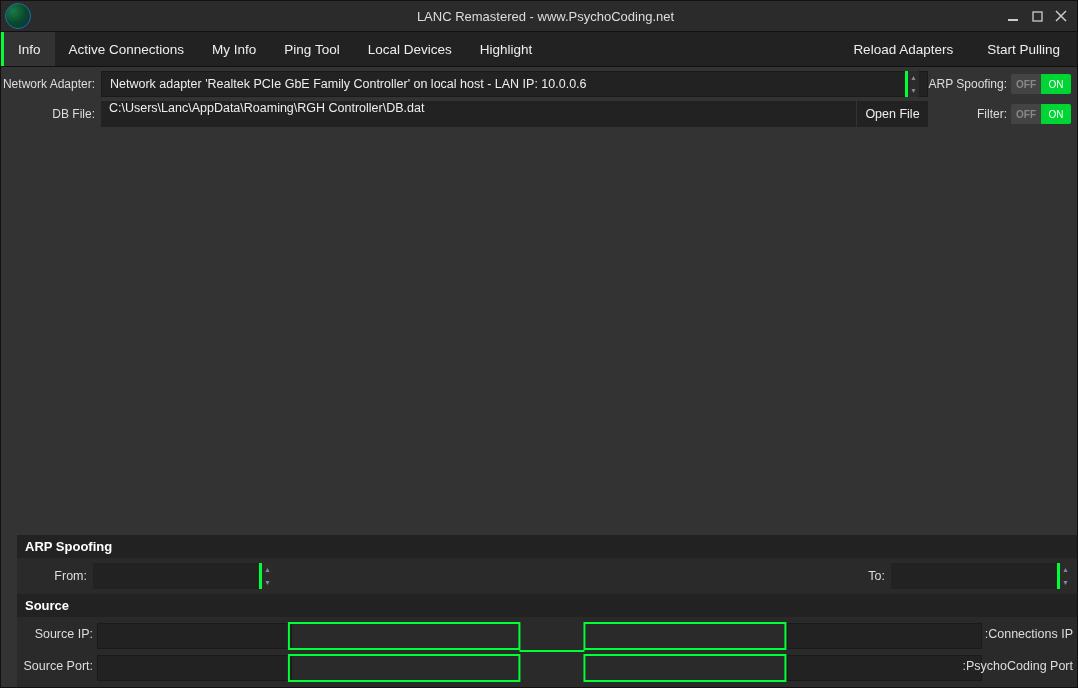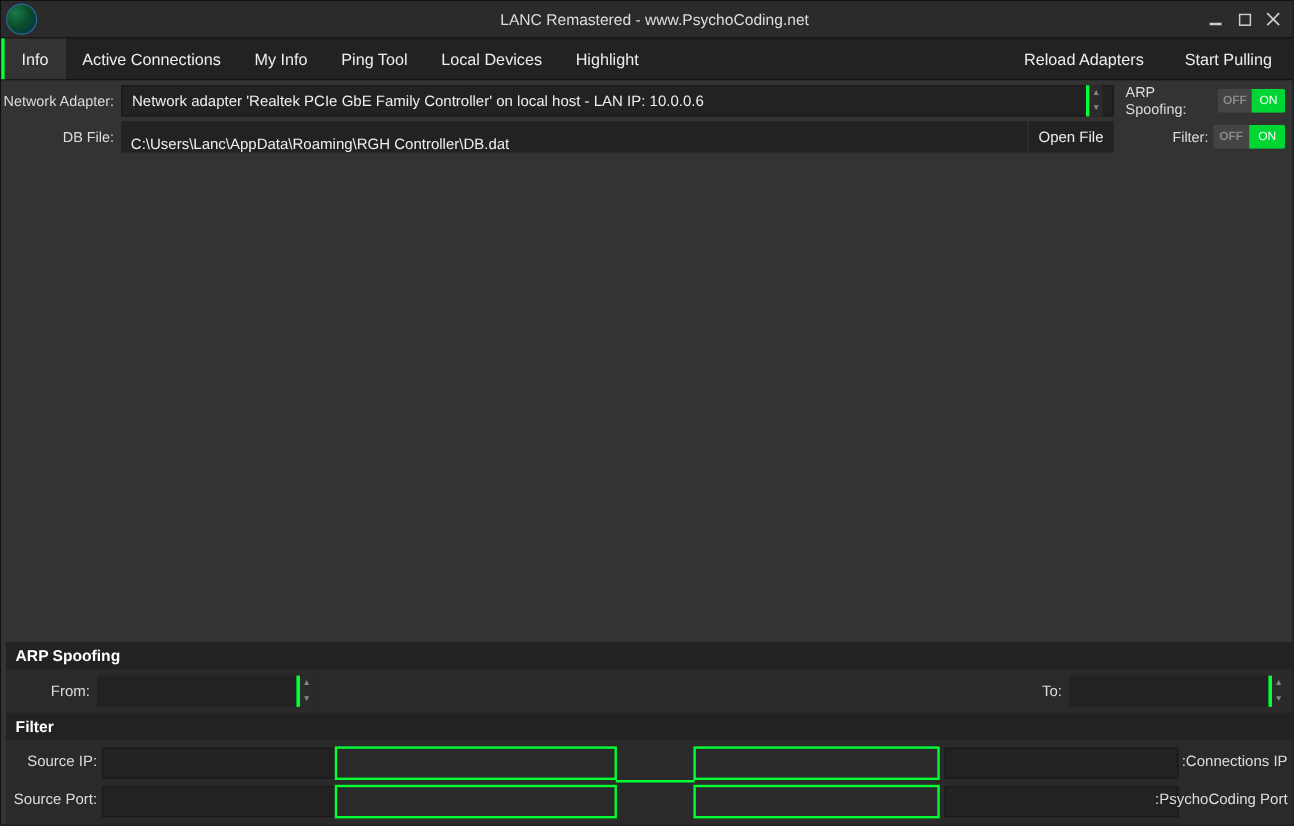--- a/index.html
+++ b/index.html
@@ -16,29 +16,29 @@
 .tab.active { background:#333; }
 .action-btn { background:#222; margin:3px 3px; padding:0 14px; display:flex; align-items:center; color:#eee; cursor:pointer; font-size:13.5px; border:0; }
 .body-area { flex:1; background:#333; position:relative; }
 .row1 { position:absolute; top:4px; left:0; right:0; display:flex; align-items:center; }
 .row2 { position:absolute; top:34px; left:0; right:0; display:flex; align-items:center; }
 .field-label { width:100px; text-align:right; padding-right:6px; font-size:12px; color:#ddd; }
 .dropdown { flex:1; height:26px; background:#222; border:1px solid #1a1a1a; color:#eee; padding:0 8px; display:flex; align-items:center; font-size:12.5px; position:relative; }
 .dd-green { width:3px; height:26px; background:#00ff33;}
 .dd-arrows { width:11px; display:flex; flex-direction:column; background:#2b2b2b; }
 .dd-arrows div { height:13px; display:flex; align-items:center; justify-content:center; font-size:7px; color:#888; }
-.textbox { flex:1; height:26px; background:#222; border:0; color:#eee; padding:0 8px; font-size:12.5px; display:flex; align-items:flex-end; }
+.textbox { flex:1; height:26px; background:#222; border:0; color:#eee; padding:0 8px; font-size:12.5px; display:flex; align-items:flex-start; }
 .open-btn { width:72px; height:26px; background:#222; border:0; border-left:1px solid #333; color:#eee; font-size:12.5px; cursor:pointer;}
-.toggle-col { width:149px; padding-left:10px; }
+.toggle-col { width:149px; padding-left:0; }
 .toggle-row { display:flex; align-items:center; justify-content:flex-end; height:26px; gap:4px; padding-right:6px;}
 .toggle-label { font-size:12px; color:#ddd;}
 .toggle-pill { display:flex; height:20px; border-radius:2px; overflow:hidden; }
 .toggle-off { width:30px; background:#444; color:#888; font-size:10px; font-weight:bold; display:flex; align-items:center; justify-content:center;}
 .toggle-on { width:30px; background:#00d633; color:#fff; font-size:10px; font-weight:normal; display:flex; align-items:center; justify-content:center;}
-.bottom { position:absolute; bottom:0; left:4px; right:0; }
+.bottom { position:absolute; bottom:0; left:16px; right:0; }
 .section-head { background:#222; color:#fff; font-weight:bold; font-size:13px; padding:4px 8px; }
 .arp-body { background:#2a2a2a; height:36px; display:flex; align-items:center; padding:0 6px; }
 .arp-label { font-size:12.5px; color:#ddd; padding-right:6px; text-align:right; }
 .arp-from-label { width:70px;}
 .arp-to-label { margin-left:auto; padding-right:6px;}
 .arp-dd { width:180px; height:26px; background:#222; display:flex; align-items:center; }
 .arp-dd .content{ flex:1;}
 .filter-body { background:#2a2a2a; height:70px; position:relative; }
 .f-label-l { position:absolute; font-size:12.5px; color:#ddd; text-align:right; }
 .f-label-r { position:absolute; font-size:12.5px; color:#ddd; text-align:left; }
@@ -144,21 +144,21 @@
         <div class="arp-dd">
           <div class="content"></div>
           <div class="dd-green"></div>
           <div class="dd-arrows">
               <div>▲</div>
               <div>▼</div>
             </div>
         </div>
       </div>
 
-      <div class="section-head">Filter</div>
+      <div class="section-head">Source</div>
       <div class="filter-body">
         <div class="f-label-l" style="top:10px; left:0; width:76px;">Source IP:</div>
         <div class="f-label-l" style="top:42px; left:0; width:76px;">Source Port:</div>
         <div class="f-box" style="top:6px; left:80px; width:195px;"></div>
         <div class="f-box" style="top:38px; left:80px; width:195px;"></div>
         <div class="f-box" style="top:6px; right:95px; width:195px;"></div>
         <div class="f-box" style="top:38px; right:95px; width:195px;"></div>
         <div class="f-label-r" style="top:10px; right:4px;">:Connections IP</div>
         <div class="f-label-r" style="top:42px; right:4px;">:PsychoCoding Port</div>
         <svg class="filter-svg" viewBox="0 0 1076 70" preserveAspectRatio="none">

